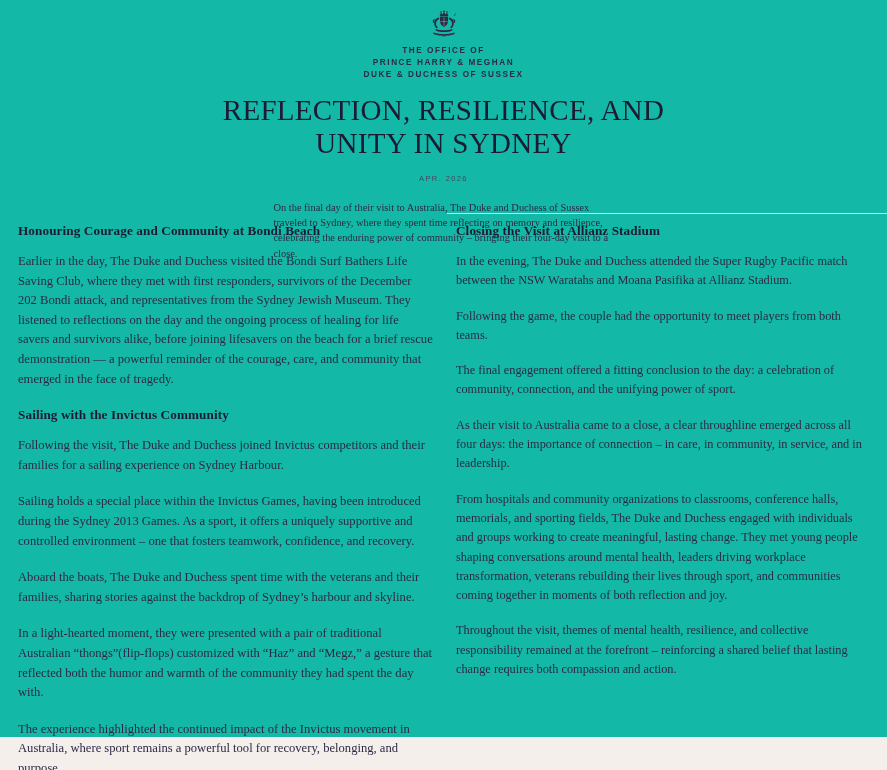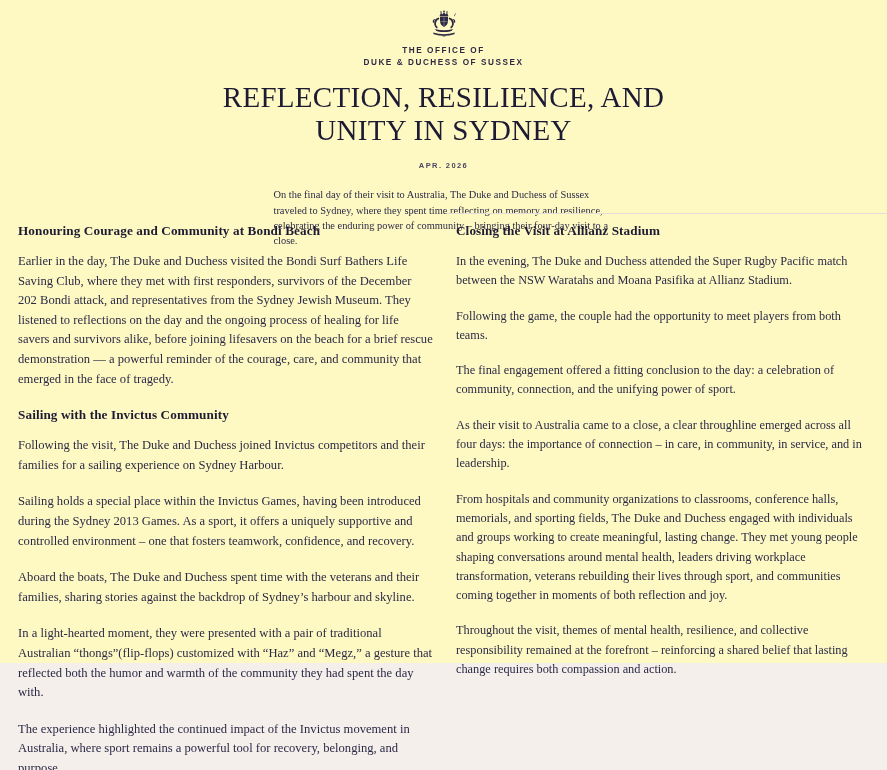--- a/index.html
+++ b/index.html
@@ -12,23 +12,23 @@
     width: 887px;
     height: 770px;
     background: #f5efec;
     font-family: "Liberation Serif", "DejaVu Serif", serif;
     color: #22223b;
     overflow: hidden;
   }
 
   .page {
     width: 887px;
-    height: 663px;
+    height: 737px;
     position: relative;
-    background: #fef9c3;
+    background: #14b8a6;
     padding: 0;
   }
 
   
   .masthead {
     text-align: center;
     padding-top: 9px;
   }
   .crest {
     width: 30px;
@@ -55,21 +55,21 @@
     letter-spacing: 0.3px;
     color: #1d1b33;
     margin: 12px auto 10px auto;
     max-width: 520px;
     text-align: center;
   }
   .doc-date {
     font-family: "Liberation Sans", "DejaVu Sans", sans-serif;
     font-size: 7.5px;
     letter-spacing: 1.4px;
-    font-weight: 700;
+    font-weight: 400;
     color: #4a4560;
     margin-top: 14px;
     text-align: center;
     text-transform: uppercase;
   }
 
   
   .lede {
     width: 340px;
     margin: 17px auto 2px auto;
@@ -167,20 +167,21 @@
         <path d="M12 40 q18 5 36 0 q-2 4 -6 5 q-12 2 -24 0 q-4 -1 -6 -5 z"></path>
 
         <path d="M8 47 q22 7 44 0 l-1.5 3.5 q-20 6 -41 0 z"></path>
 
         <path d="M26 52 q4 2 8 0 l-1 2.5 q-3 1 -6 0 z" opacity="0.8"></path>
       </g>
     </svg>
 
     <div class="office-lines">
       <div>The Office of</div>
+      <div>Prince Harry &amp; Meghan</div>
       <div>Duke &amp; Duchess of Sussex</div>
     </div>
 
     <h1 class="doc-title">REFLECTION, RESILIENCE, AND UNITY IN SYDNEY</h1>
     <div class="doc-date">APR. 2026</div>
   </div>
 
   <p class="lede">On the final day of their visit to Australia, The Duke and Duchess of Sussex traveled to Sydney, where they spent time reflecting on memory and resilience, celebrating the enduring power of community – bringing their four-day visit to a close.</p>
 
   <div class="divider-row">

